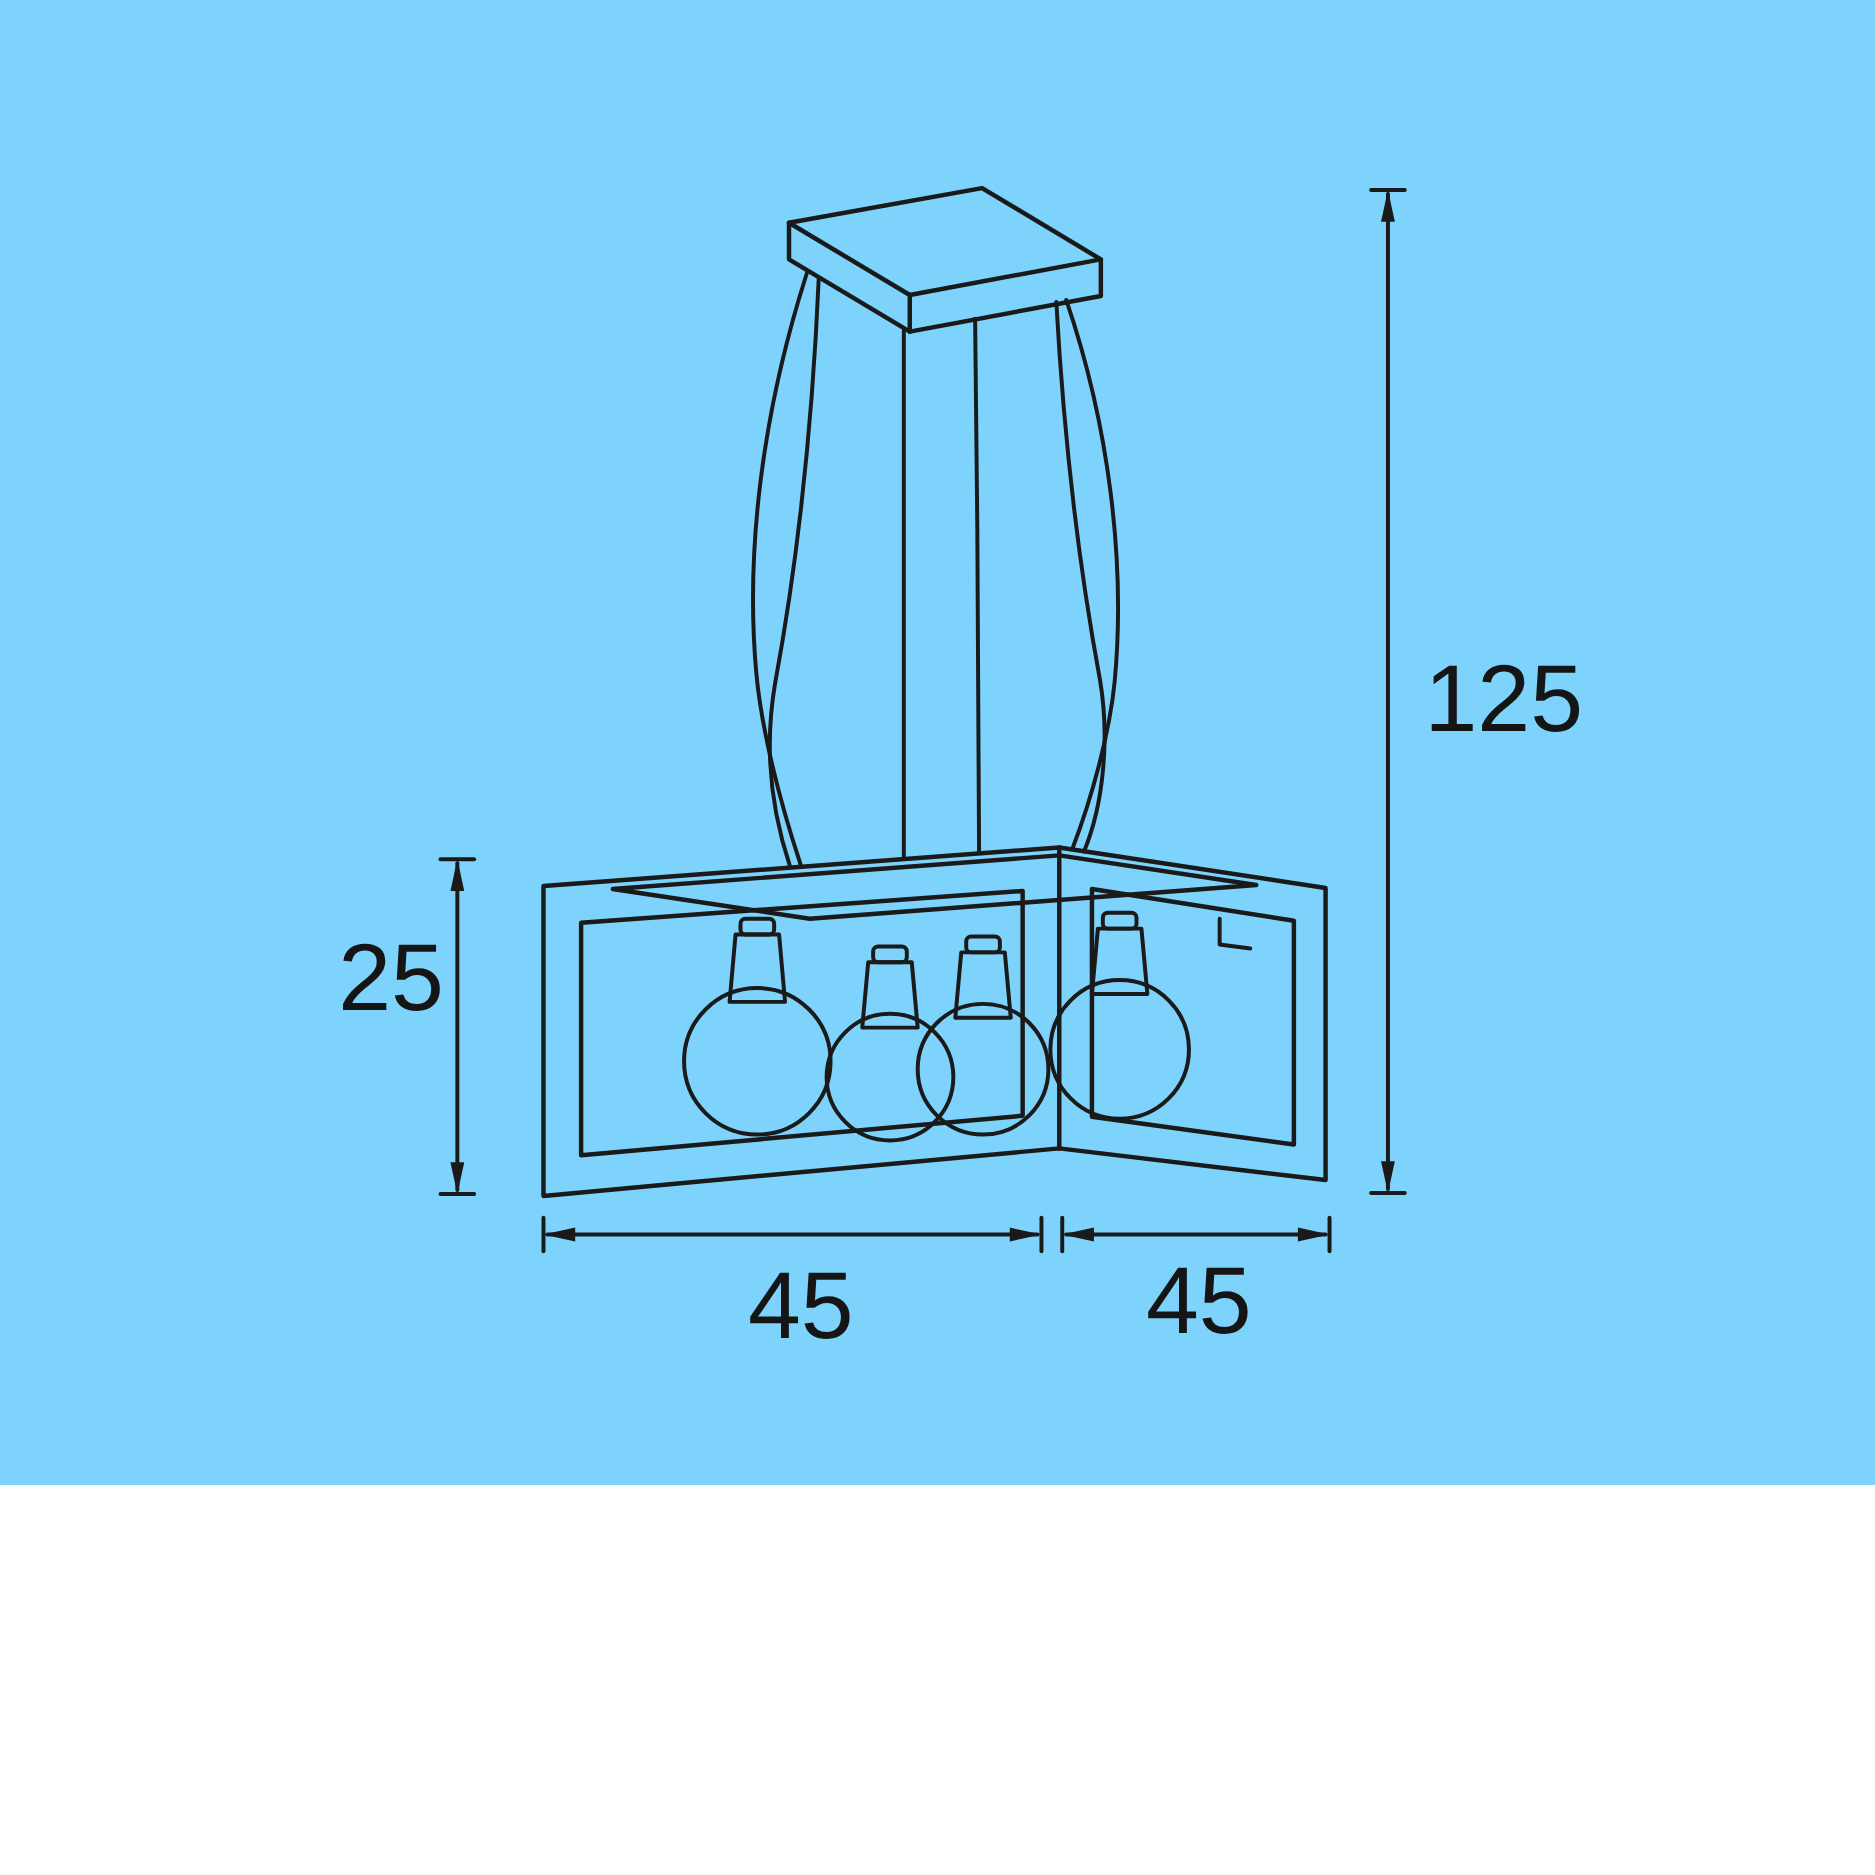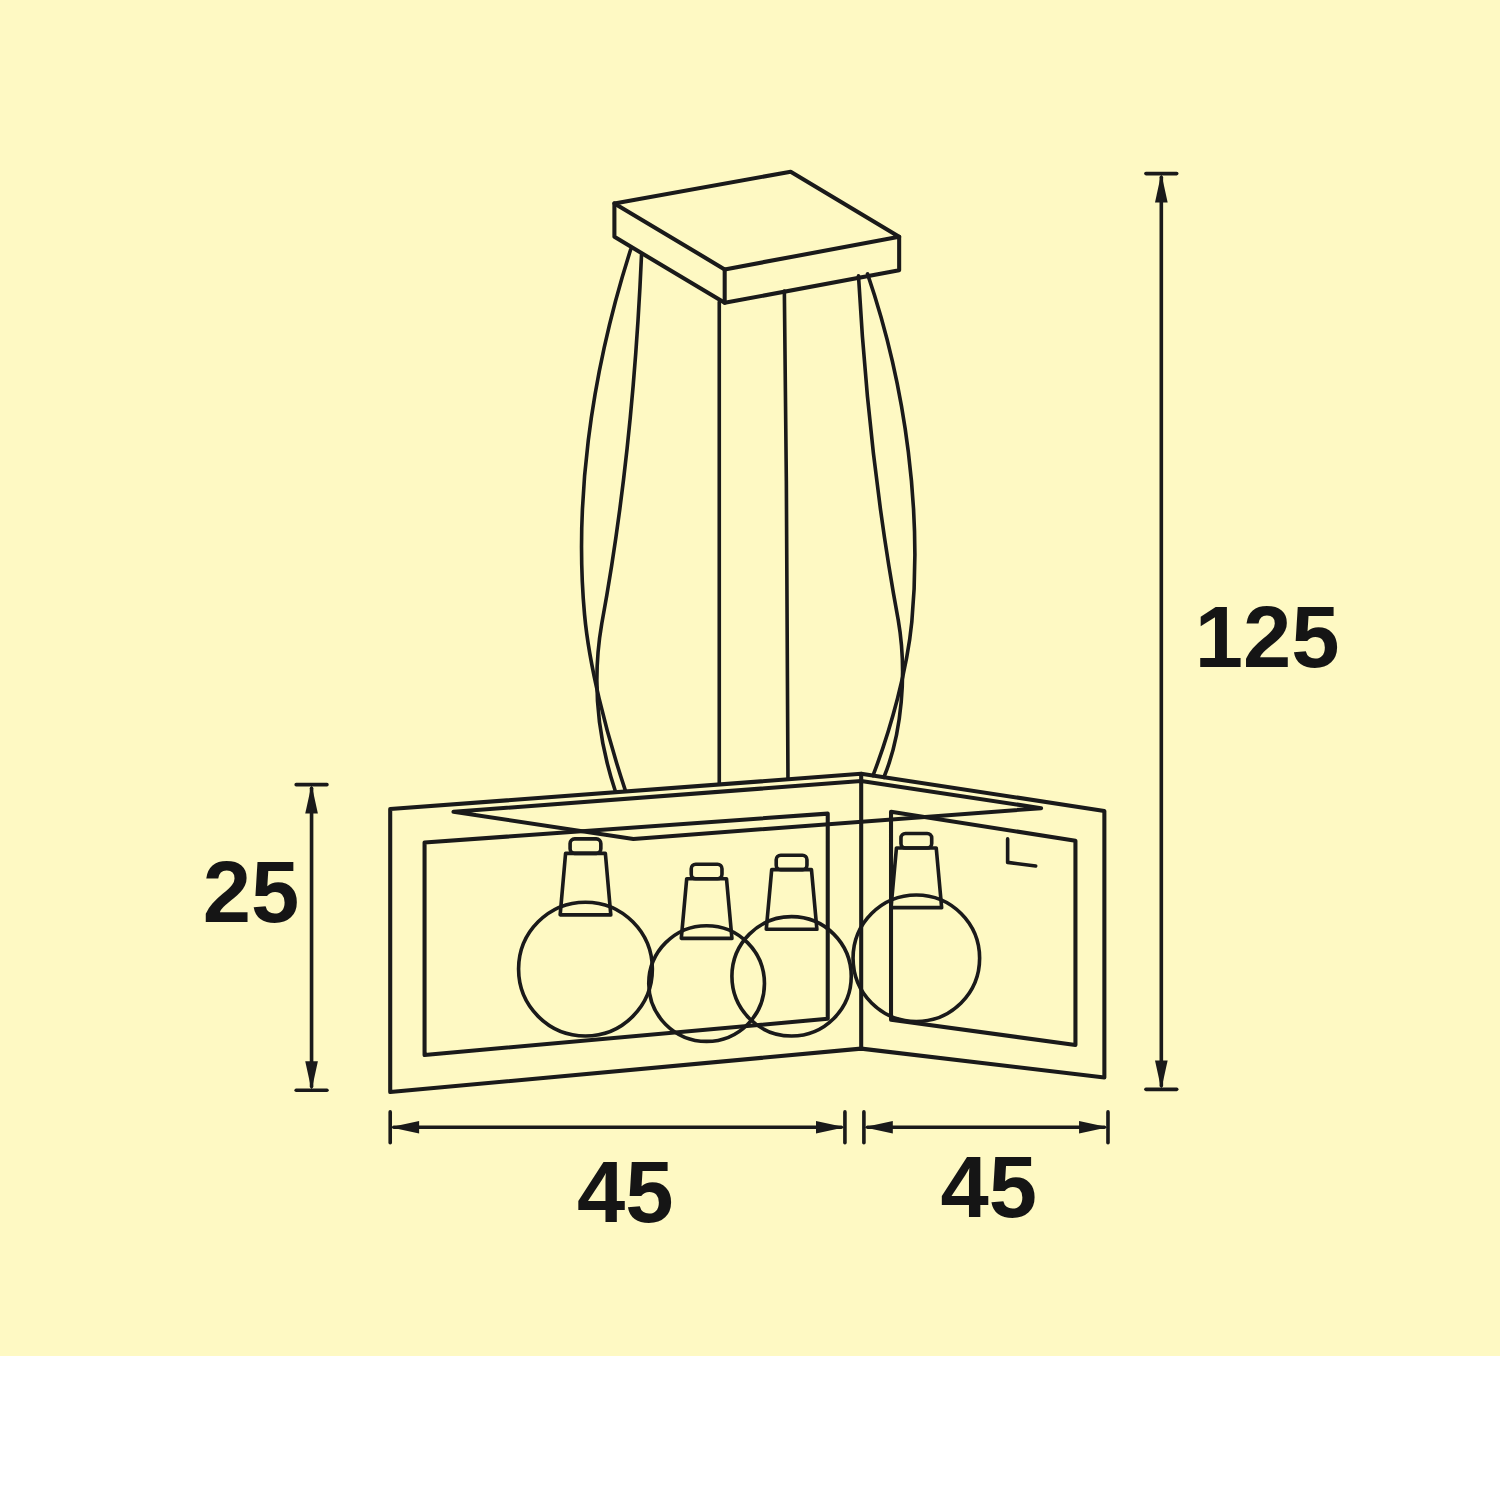--- a/index.html
+++ b/index.html
@@ -2,25 +2,24 @@
 <html style="--line: #1a1a1a;"><head>
 <meta charset="utf-8">
 <style>
   html, body {
     margin: 0;
     padding: 0;
     background: #ffffff;
   }
   .stage {
     width: 1500px;
-    height: 1356px;
-    background: #fef9c3;
+    height: 1188px;
+    background: #7dd3fc;
     position: relative;
     overflow: hidden;
-    font-weight: bold;
   }
   svg { display: block; width: 100%; height: 100%; }
 
   .ln {
     fill: none;
     stroke: var(--line, #1a1a1a);
     stroke-width: 4.5;
     stroke-linecap: round;
     stroke-linejoin: round;
   }

